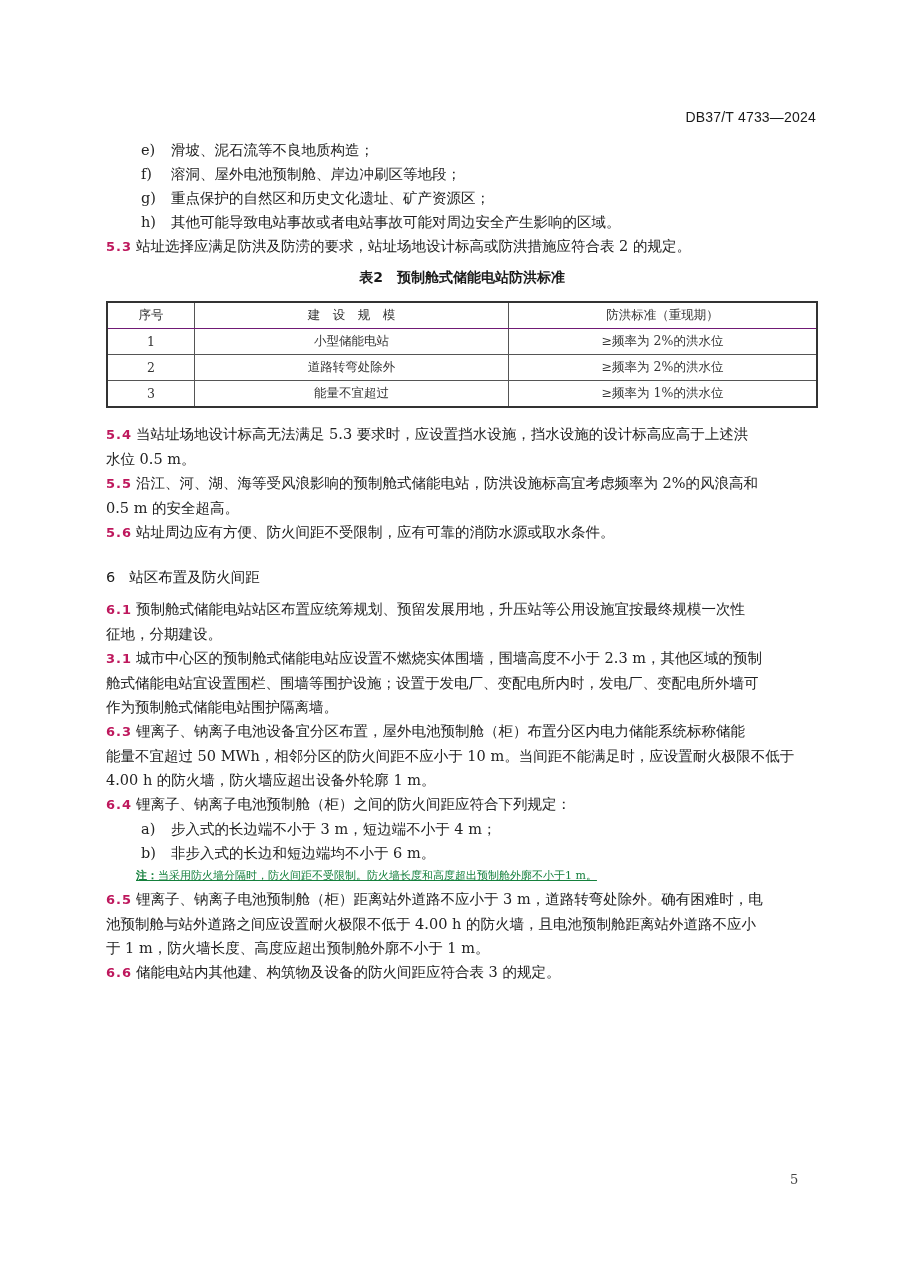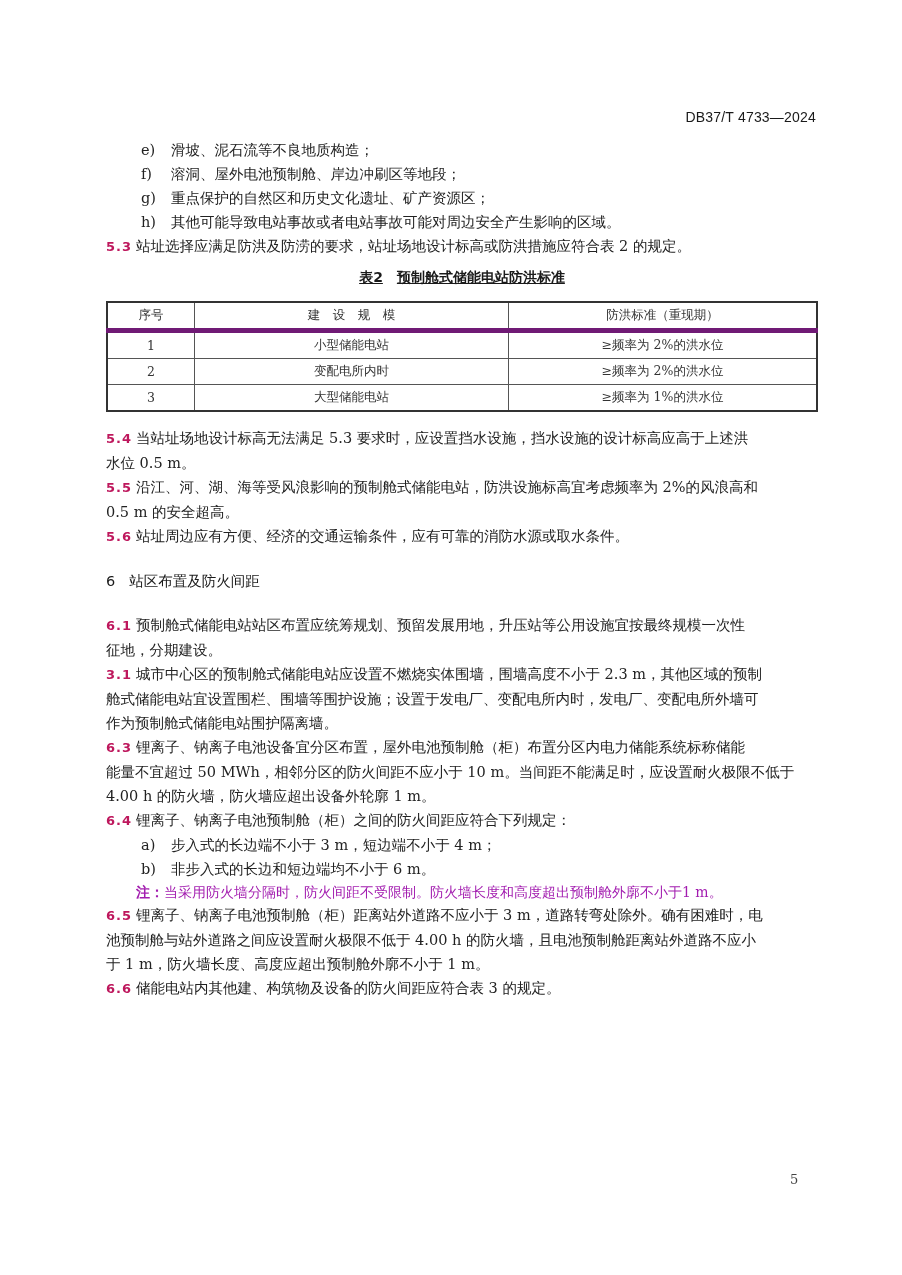--- a/index.html
+++ b/index.html
@@ -18,40 +18,40 @@
   .list-item { padding-left: 35px; display: flex; }
   .list-item .marker { width: 30px; flex: 0 0 30px; }
   .clause { text-indent: 0; }
   .clause-num {
     display: inline-block; width: 30px;
     font-family: "DejaVu Sans", "Liberation Sans", sans-serif;
     font-weight: bold; color: #be185d; font-size: 13px; letter-spacing: 1px;
   }
   .table-caption {
     text-align: center; font-family: "DejaVu Sans", "Liberation Sans", sans-serif;
-    font-weight: bold; font-size: 14px; margin-top: 10px; margin-bottom: 14px; color: #1a1a1a; text-decoration: underline;
+    font-weight: bold; font-size: 14px; margin-top: 10px; margin-bottom: 14px; color: #1a1a1a;
   }
   .table-caption .cap-num { margin-right: 14px; }
   table.flood {
     width: 712px; border-collapse: collapse; font-size: 12.5px; color: #333;
     border: 2px solid #333;
   }
   table.flood td, table.flood th {
     border: 1px solid #555; height: 25px; text-align: center; font-weight: normal; padding: 0;
   }
-  table.flood th { border-bottom: 5px solid #701a75; }
+  table.flood th { border-bottom: 1px solid #701a75; }
   table.flood .c1 { width: 86px; }
   table.flood .c2 { width: 313px; }
   .gap-after-table { height: 14px; }
   .section-heading {
     font-family: "DejaVu Sans", "Liberation Sans", sans-serif;
-    font-size: 14.5px; color: #1a1a1a; margin-top: 20px; margin-bottom: 20px; line-height: 24px;
+    font-size: 14.5px; color: #1a1a1a; margin-top: 20px; margin-bottom: 8px; line-height: 24px;
   }
   .section-heading .sec-num { margin-right: 14px; }
-  .note { font-size: 14px; line-height: 22px; padding-left: 30px; color: #a21caf; }
+  .note { font-size: 11px; line-height: 22px; padding-left: 30px; color: #15803d; text-decoration: underline; }
   .note .note-label { font-family: "DejaVu Sans", "Liberation Sans", sans-serif; font-weight: bold; }
   .page-number {
     position: absolute; top: 1172px; left: 790px; font-size: 13px; color: #444;
     font-family: "DejaVu Serif", serif;
   }
 </style>
 </head>
 <body>
 
 <div class="header-code">DB37/T 4733—2024</div>
@@ -92,42 +92,42 @@
       <th class="c2">建　设　规　模</th>
       <th>防洪标准（重现期）</th>
     </tr>
     <tr>
       <td>1</td>
       <td>小型储能电站</td>
       <td>≥频率为 2%的洪水位</td>
     </tr>
     <tr>
       <td>2</td>
-      <td>变配电所内时</td>
+      <td>道路转弯处除外</td>
       <td>≥频率为 2%的洪水位</td>
     </tr>
     <tr>
       <td>3</td>
-      <td>大型储能电站</td>
+      <td>能量不宜超过</td>
       <td>≥频率为 1%的洪水位</td>
     </tr>
   </tbody>
     </table>
   <div class="gap-after-table"></div>
 
   <div class="line">
     <span class="clause-num">5.4</span><span>当站址场地设计标高无法满足 5.3 要求时，应设置挡水设施，挡水设施的设计标高应高于上述洪</span><br>
     <span>水位 0.5 m。</span>
   </div>
   <div class="line">
     <span class="clause-num">5.5</span><span>沿江、河、湖、海等受风浪影响的预制舱式储能电站，防洪设施标高宜考虑频率为 2%的风浪高和</span><br>
     <span>0.5 m 的安全超高。</span>
   </div>
   <div class="line">
-    <span class="clause-num">5.6</span><span>站址周边应有方便、经济的交通运输条件，应有可靠的消防水源或取水条件。</span>
+    <span class="clause-num">5.6</span><span>站址周边应有方便、防火间距不受限制，应有可靠的消防水源或取水条件。</span>
   </div>
 
   <div class="section-heading">
     <span class="sec-num">6</span><span>站区布置及防火间距</span>
   </div>
 
   <div class="line">
     <span class="clause-num">6.1</span><span>预制舱式储能电站站区布置应统筹规划、预留发展用地，升压站等公用设施宜按最终规模一次性</span><br>
     <span>征地，分期建设。</span>
   </div>

